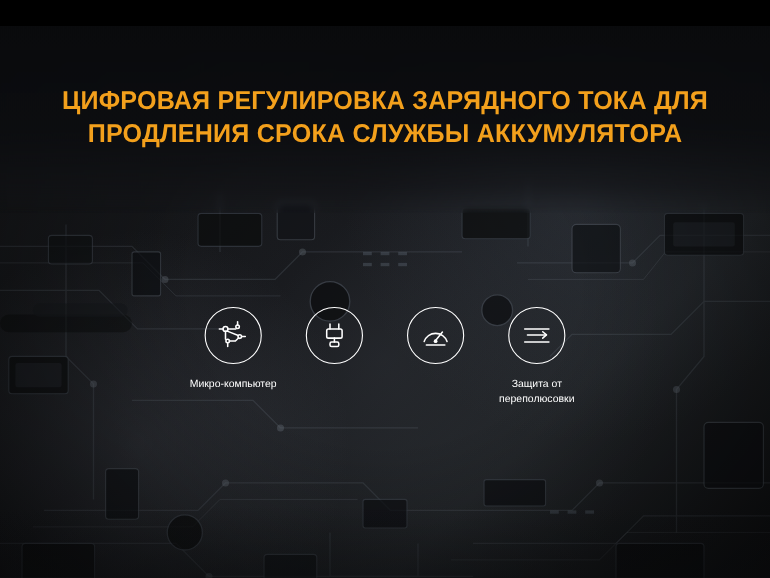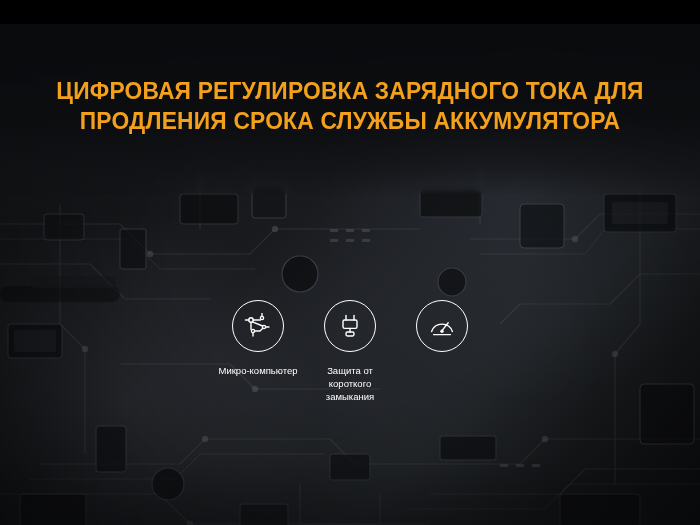--- a/index.html
+++ b/index.html
@@ -80,21 +80,21 @@
     transform: scaleX(0.97);
   }
   .headline .line {
     display: block;
     white-space: nowrap;
   }
 
   
   .features {
     position: absolute;
-    top: 276px;
+    top: 255px;
     left: 50%;
     transform: translateX(-50%);
     display: flex;
     align-items: flex-start;
     justify-content: center;
     gap: 0px;
   }
   .feature {
     width: 92px;
     display: flex;
@@ -239,30 +239,40 @@
     <div class="feature">
       <div class="icon-circle">
         <svg width="30" height="30" viewBox="0 0 30 30" fill="none" stroke="#ffffff" stroke-width="1.4" stroke-linecap="round" stroke-linejoin="round">
           <path d="M11 4.5 V9"></path>
           <path d="M19 4.5 V9"></path>
           <rect x="8" y="9" width="14" height="8.4" rx="1.6"></rect>
           <path d="M15 17.4 V21"></path>
           <path d="M12.4 21 h5.2 a1.4 1.4 0 0 1 1.4 1.4 v1.2 a1.4 1.4 0 0 1 -1.4 1.4 h-5.2 a1.4 1.4 0 0 1 -1.4 -1.4 v-1.2 a1.4 1.4 0 0 1 1.4 -1.4 z"></path>
         </svg>
       </div>
-      <div class="feature-label">Защита от короткого замыкания</div>
     </div>
 
 
     <div class="feature">
       <div class="icon-circle">
         <svg width="30" height="30" viewBox="0 0 30 30" fill="none" stroke="#ffffff" stroke-width="1.4" stroke-linecap="round" stroke-linejoin="round">
           <path d="M4.6 20.5 A11 11 0 0 1 25.4 20.5"></path>
           <path d="M15 19.6 L21.2 11.8"></path>
           <circle cx="15" cy="20.2" r="1.7" fill="#ffffff" stroke="none"></circle>
           <path d="M6.6 23.6 H23.4"></path>
         </svg>
       </div>
     </div>
 
+    <div class="feature">
+      <div class="icon-circle">
+        <svg width="30" height="30" viewBox="0 0 30 30" fill="none" stroke="#ffffff" stroke-width="1.4" stroke-linecap="round" stroke-linejoin="round">
+          <path d="M4 9 H26"></path>
+          <path d="M6.5 14.5 H23.5"></path>
+          <path d="M20.4 11.6 L23.8 14.5 L20.4 17.4"></path>
+          <path d="M4 21 H26"></path>
+        </svg>
+      </div>
+      <div class="feature-label">Защита от переполюсовки</div>
+    </div>
 
   </div>
 </div>
 
 </body></html>

